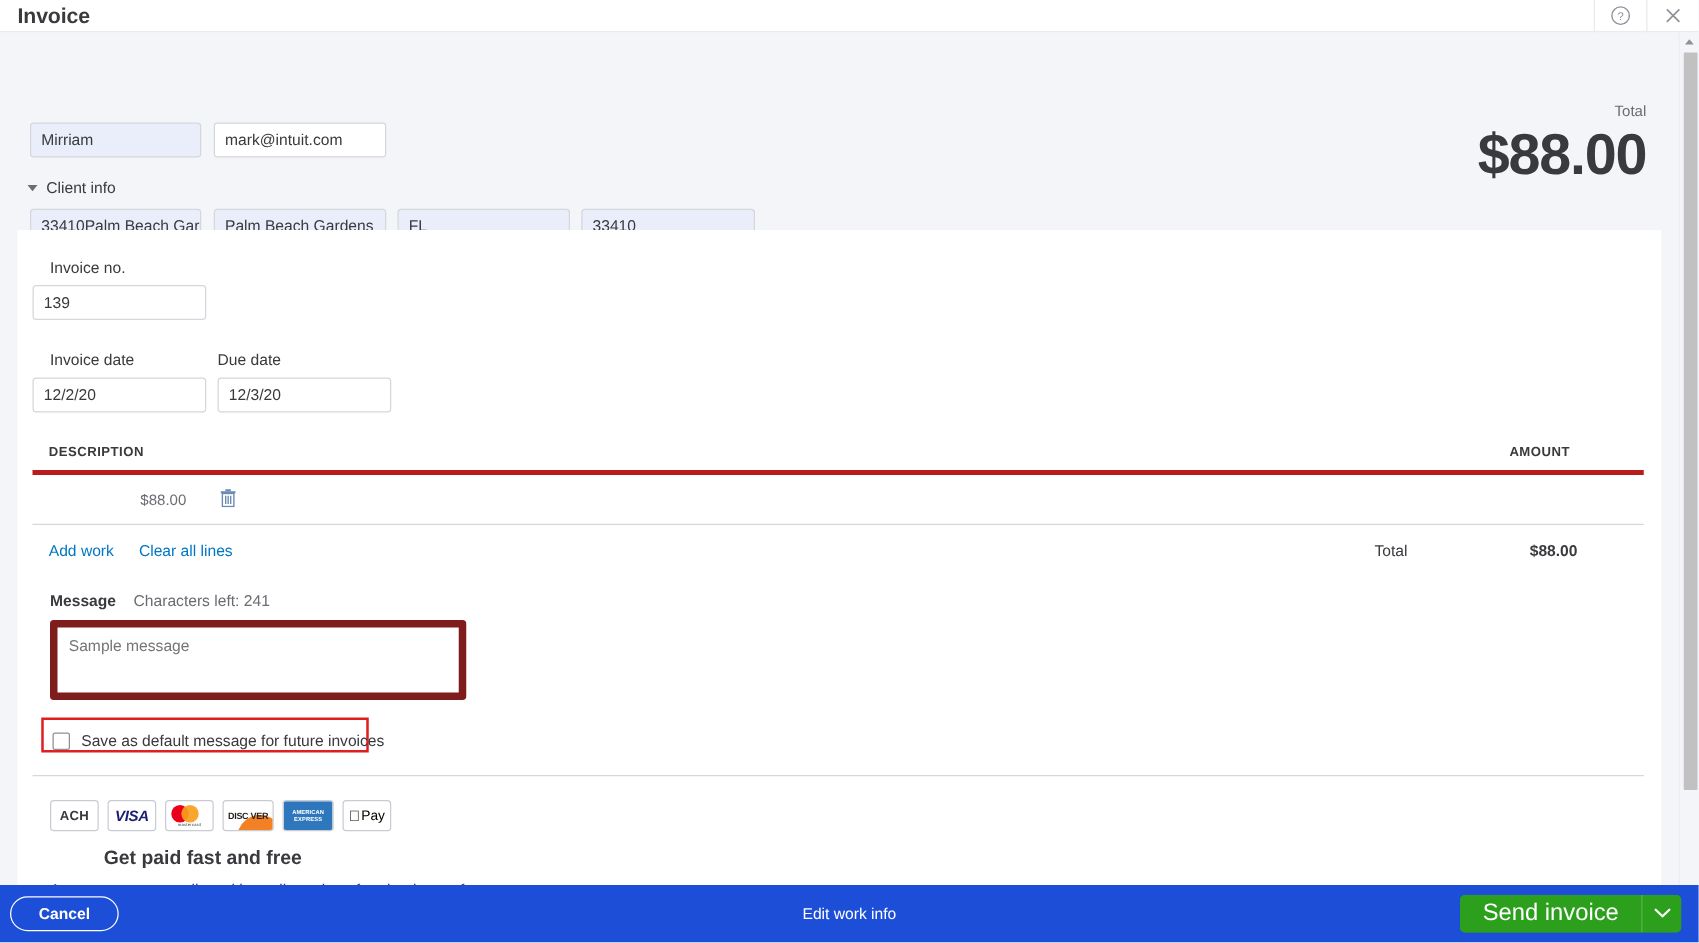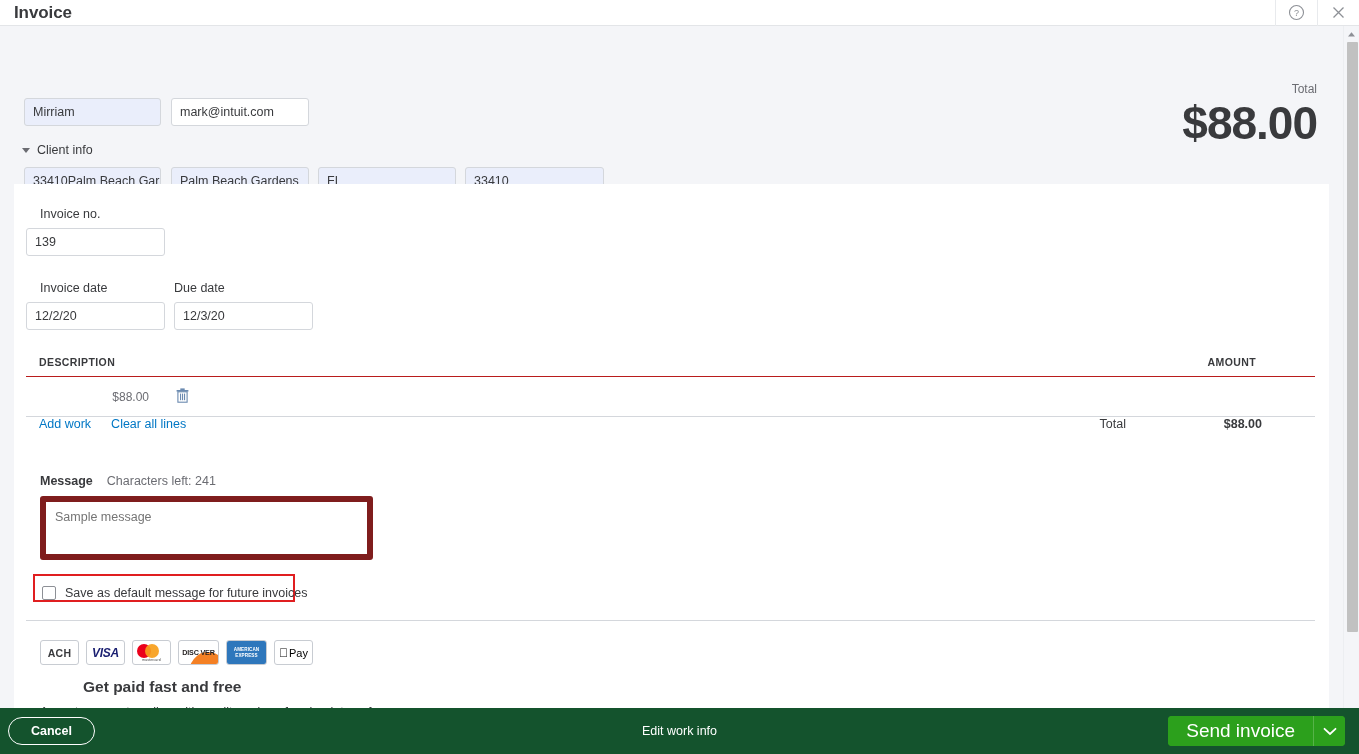--- a/index.html
+++ b/index.html
@@ -147,36 +147,36 @@
   #due-date-field { position: absolute; left: 160px; top: 118px; width: 139px; }
 
   
   .tbl { position: absolute; left: 12px; top: 172px; width: 1289px; }
   .tbl .hdr {
     display: flex;
     font-size: 10.5px; font-weight: bold;
     letter-spacing: 0.4px;
     color: #393a3d;
     padding: 0 13px 8px 13px;
-    border-bottom: 1px solid #b91c1c;
+    border-bottom: 4px solid #b91c1c;
   }
   .tbl .hdr .c-desc { flex: 1; }
   .tbl .hdr .c-amt  { width: 150px; text-align: right; padding-right: 46px; }
   .tbl .row {
     display: flex; align-items: center;
     height: 40px;
     font-size: 12px; color: #6b6c72;
     padding: 0 13px;
     border-bottom: 1px solid #d4d7dc;
   }
   .tbl .row .c-desc { flex: 1; }
   .tbl .row .c-amt  { width: 110px; text-align: right; }
   .tbl .row .c-del  { width: 40px; text-align: right; cursor: pointer; }
   .tbl .foot {
-    display: flex; 
+    display: flex; align-items: center;
     height: 42px;
     padding: 0 13px;
     font-size: 12.5px;
   }
   .tbl .foot .links { display: flex; gap: 20px; flex: 1; }
   .tbl .foot a {
     color: #0077c5; text-decoration: none; cursor: pointer;
   }
   .tbl .foot .t-label { color: #393a3d; padding-right: 26px; }
   .tbl .foot .t-value { width: 110px; text-align: right; color: #393a3d; font-weight: bold; }
@@ -286,21 +286,21 @@
   }
   .promo-sub {
     position: absolute; left: 26px; top: 521px;
     font-size: 12.5px; color: #393a3d;
   }
 
   
   .footer {
     position: absolute; left: 0; bottom: 0;
     width: 1359px; height: 46px;
-    background: #14532d;
+    background: #1d4ed8;
     display: flex; align-items: center;
   }
   .btn-cancel {
     margin-left: 8px;
     height: 28px;
     padding: 0 22px;
     border: 1.5px solid #ffffff;
     border-radius: 14px;
     background: transparent;
     color: #ffffff;

